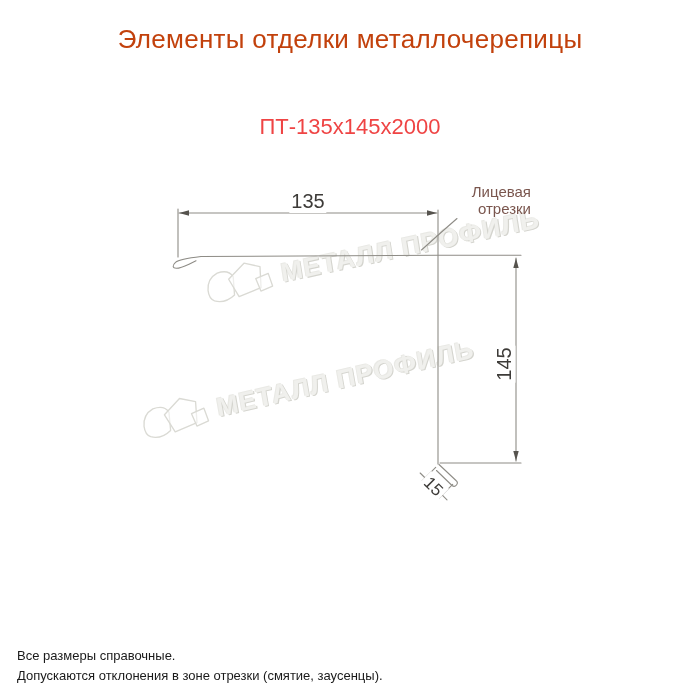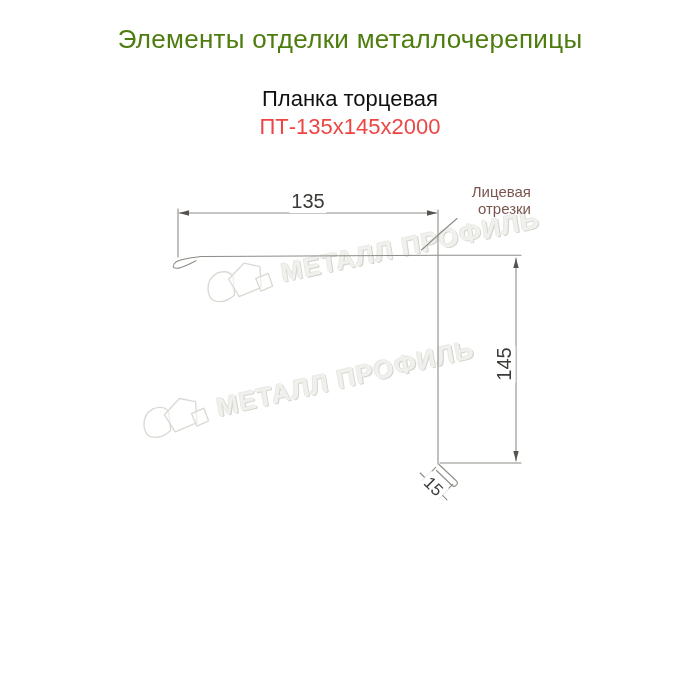--- a/index.html
+++ b/index.html
@@ -2,21 +2,21 @@
 <html><head>
 <meta charset="utf-8">
 <style>
   html,body{margin:0;padding:0;background:#fff;}
   #app{
     position:relative;width:700px;height:700px;background:#ffffff;
     font-family:"Liberation Sans","DejaVu Sans",sans-serif;overflow:hidden;
   }
   .page-title{
     position:absolute;top:24px;left:0;width:700px;text-align:center;
-    font-size:26px;font-weight:400;color:#4d7c0f;letter-spacing:.3px;
+    font-size:26px;font-weight:400;color:#c2410c;letter-spacing:.3px;
   }
   .product-name{
     position:absolute;top:86px;left:0;width:700px;text-align:center;
     font-size:22px;font-weight:400;color:#101010;
   }
   .product-code{
     position:absolute;top:114px;left:0;width:700px;text-align:center;
     font-size:22px;font-weight:400;color:#ef4444;
   }
   
@@ -53,21 +53,20 @@
     position:absolute;left:17px;top:646px;z-index:3;
     font-size:13px;line-height:19.5px;color:#1a1a1a;
   }
 </style>
 </head>
 <body>
 
 <div id="app">
 
   <div class="page-title">Элементы отделки металлочерепицы</div>
-  <div class="product-name">Планка торцевая</div>
   <div class="product-code">ПТ-135х145х2000</div>
 
   <div class="watermark wm1">
     <svg width="88" height="56" viewBox="0 0 88 56">
       <g fill="rgba(255,255,255,0.55)" stroke="#dadad4" stroke-width="1.6" stroke-linejoin="round">
         <path d="M7 30 Q9 16 22 12 Q36 10 40 20 L37 42 Q24 50 12 44 Q6 40 7 30 Z"></path>
         <path d="M34 22 L56 7 L74 15 L70 40 L42 45 Z"></path>
         <path d="M66 28 L82 25 L84 41 L69 44 Z"></path>
       </g>
     </svg>
@@ -125,14 +124,18 @@
 
   <div class="dim-label dim-135">135</div>
   <div class="dim-label dim-145">145</div>
   <div class="dim-label dim-15">15</div>
 
   <div class="face-label">
     <div>Лицевая</div>
     <div>отрезки</div>
   </div>
 
+  <div class="footer-notes">
+    <div>Все размеры справочные.</div>
+    <div>Допускаются отклонения в зоне отрезки (смятие, заусенцы).</div>
+  </div>
 
 </div>
 
 </body></html>

